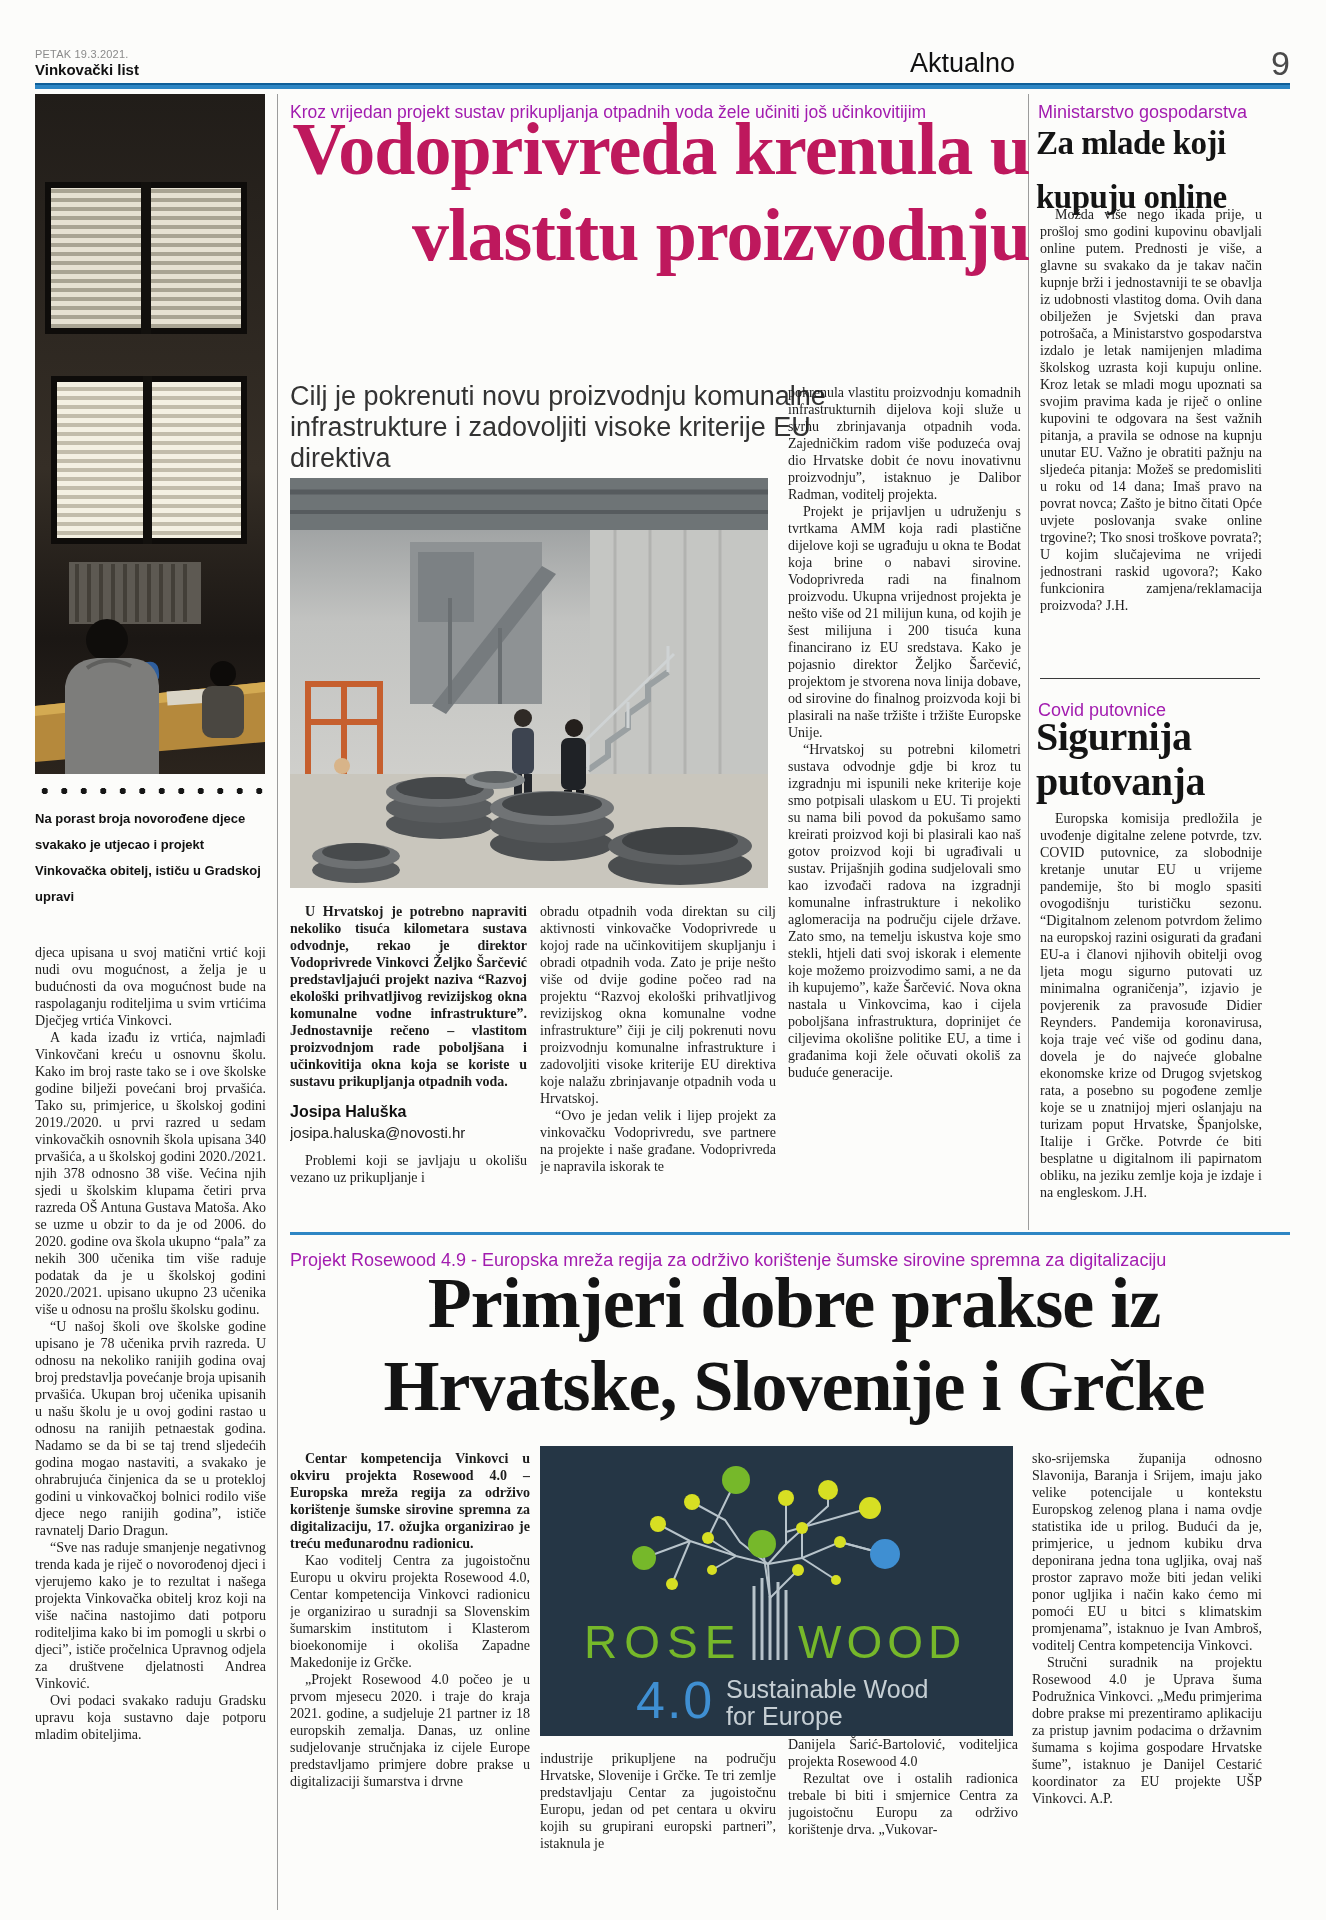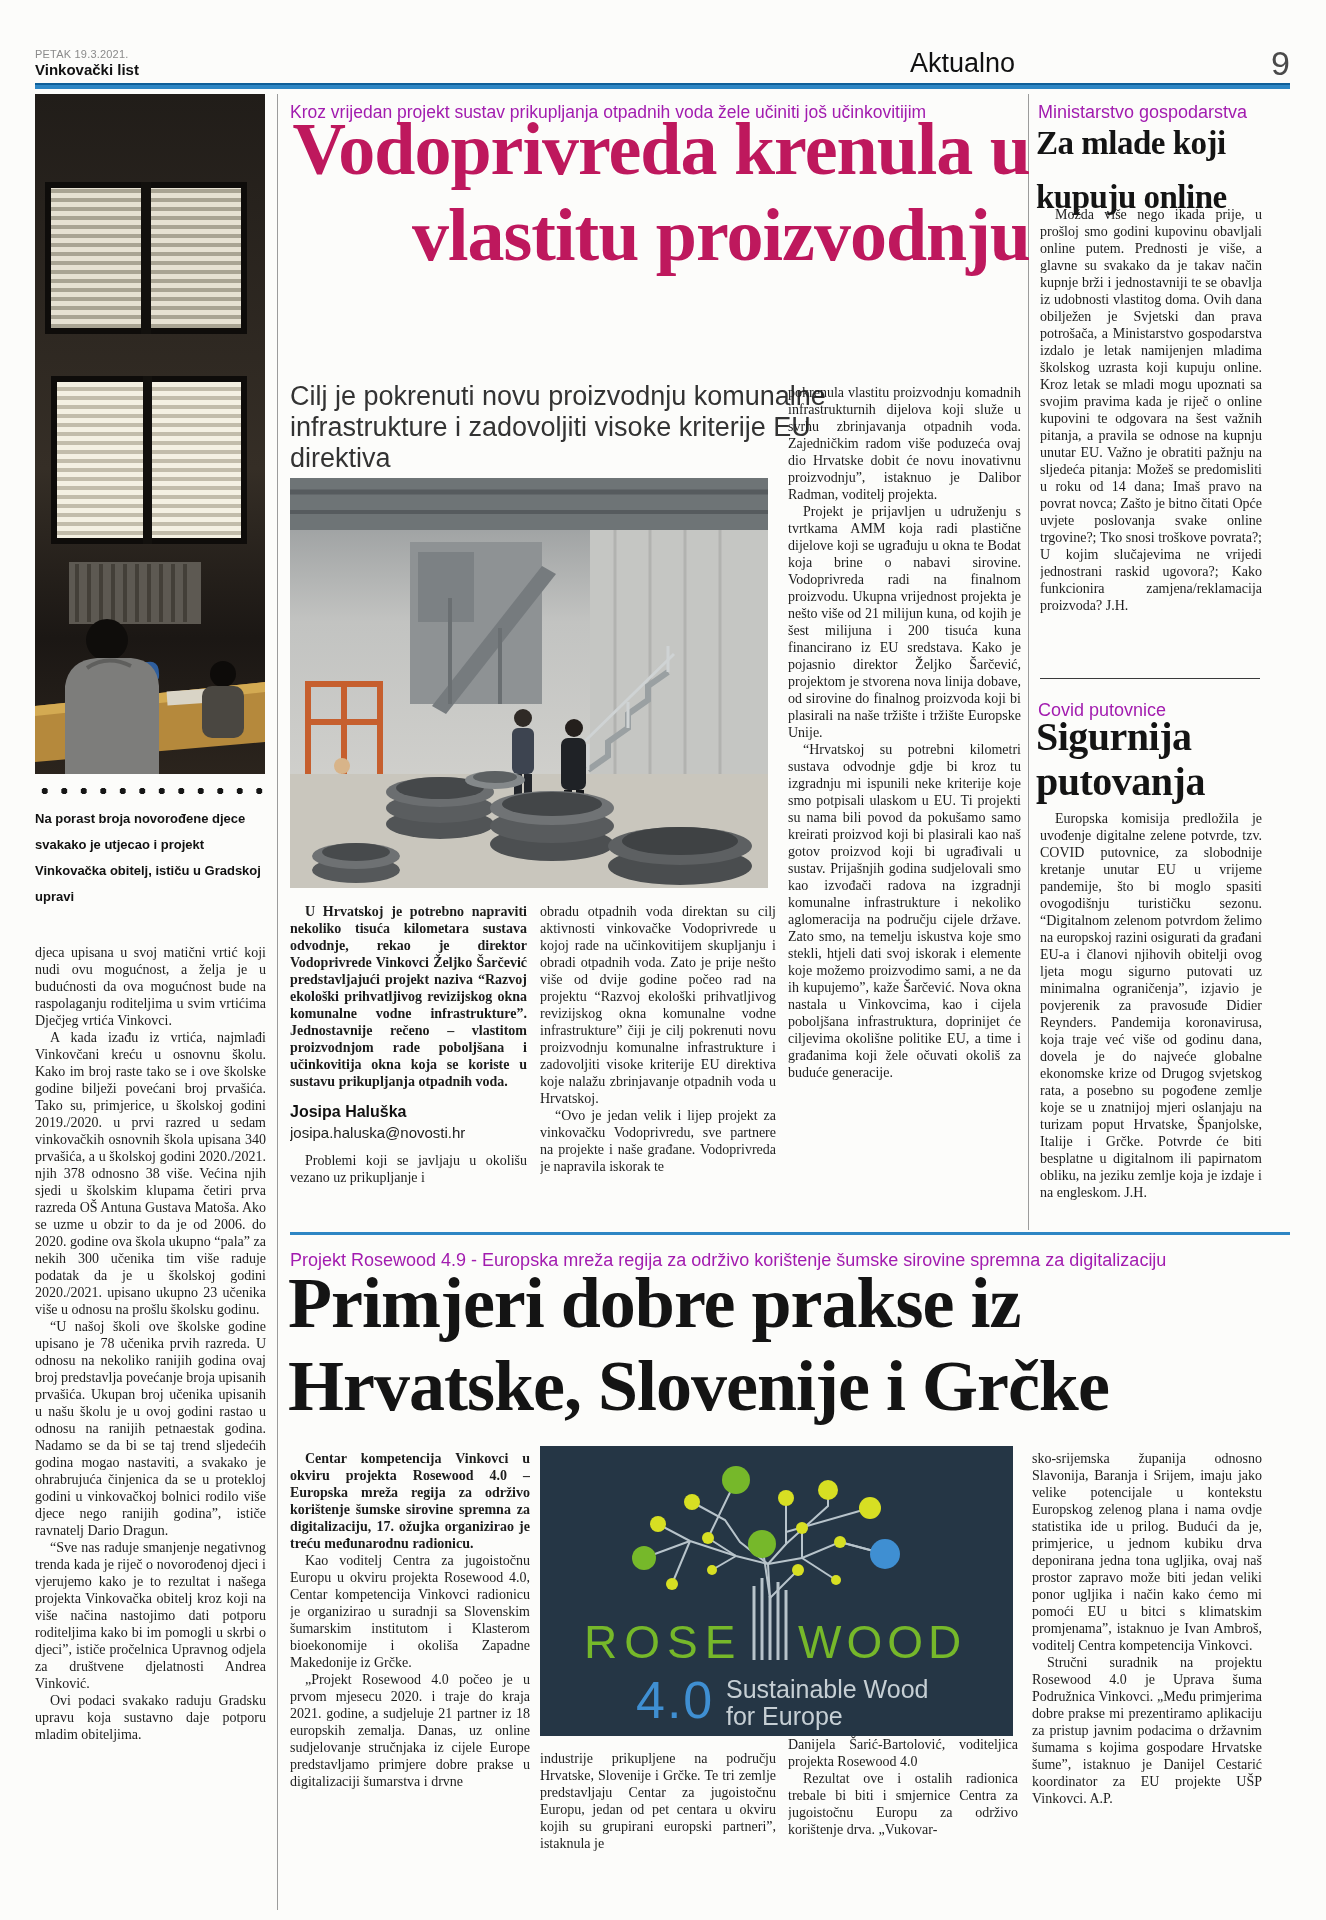--- a/index.html
+++ b/index.html
@@ -50,21 +50,21 @@
   .r-hrule{left:1040px;top:678px;width:220px;height:1px;background:#3a3a3a;}
   .rb-kicker{left:1038px;top:692px;width:230px;font-size:18px;}
   .rb-head{left:1036px;top:714px;width:228px;font-size:40px;line-height:45px;font-weight:bold;
            letter-spacing:-.5px;color:#141414;}
   .rb-body{left:1040px;top:810px;width:222px;height:420px;overflow:hidden;}
   
   .bot-rule{left:290px;top:1232px;width:1000px;height:4px;
             background:linear-gradient(#2e86c4 0 3px,transparent 3px);}
   .bot-kicker{left:290px;top:1242px;width:1002px;font-size:18px;}
   .bot-headline{left:288px;top:1262px;width:1012px;height:170px;font-weight:bold;font-size:72px;
-                line-height:83px;letter-spacing:-1px;color:#141414;overflow:hidden;}
+                line-height:83px;letter-spacing:-1px;color:#141414;overflow:hidden;text-align:center;}
   .bcol1{left:290px;top:1450px;width:240px;height:468px;overflow:hidden;}
   .logo-box{left:540px;top:1446px;width:473px;height:290px;background:#e5e5e5;overflow:hidden;}
   .bcol2{left:540px;top:1750px;width:236px;height:168px;overflow:hidden;}
   .bcol3{left:788px;top:1718px;width:230px;height:168px;overflow:hidden;margin-top:18px;}
   .bcol4{left:1032px;top:1450px;width:230px;height:468px;overflow:hidden;}
 </style>
 </head>
 <body>
 
 <div class="page">

